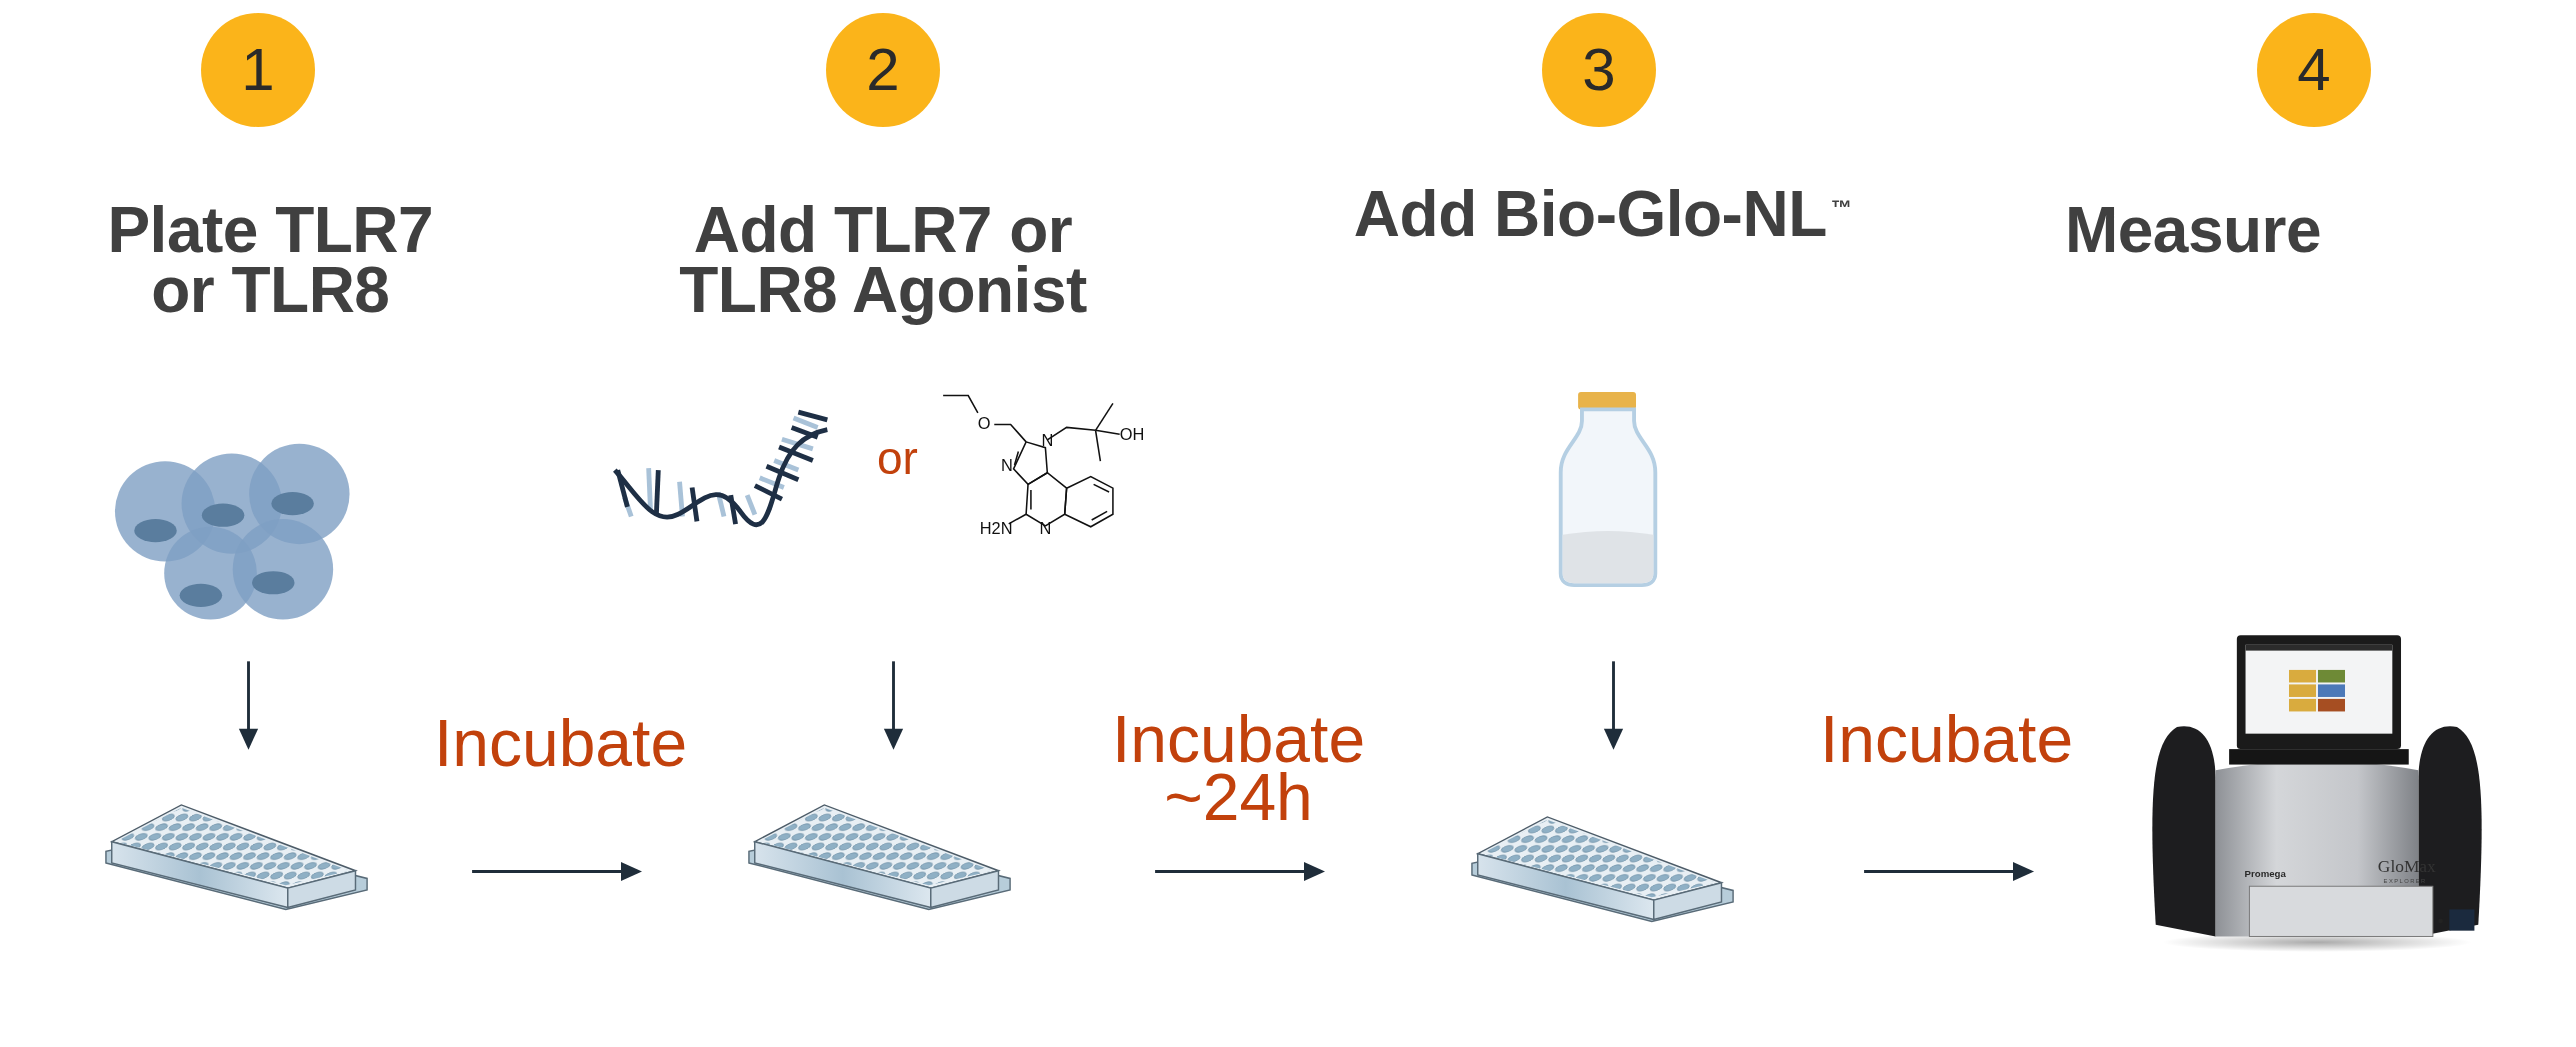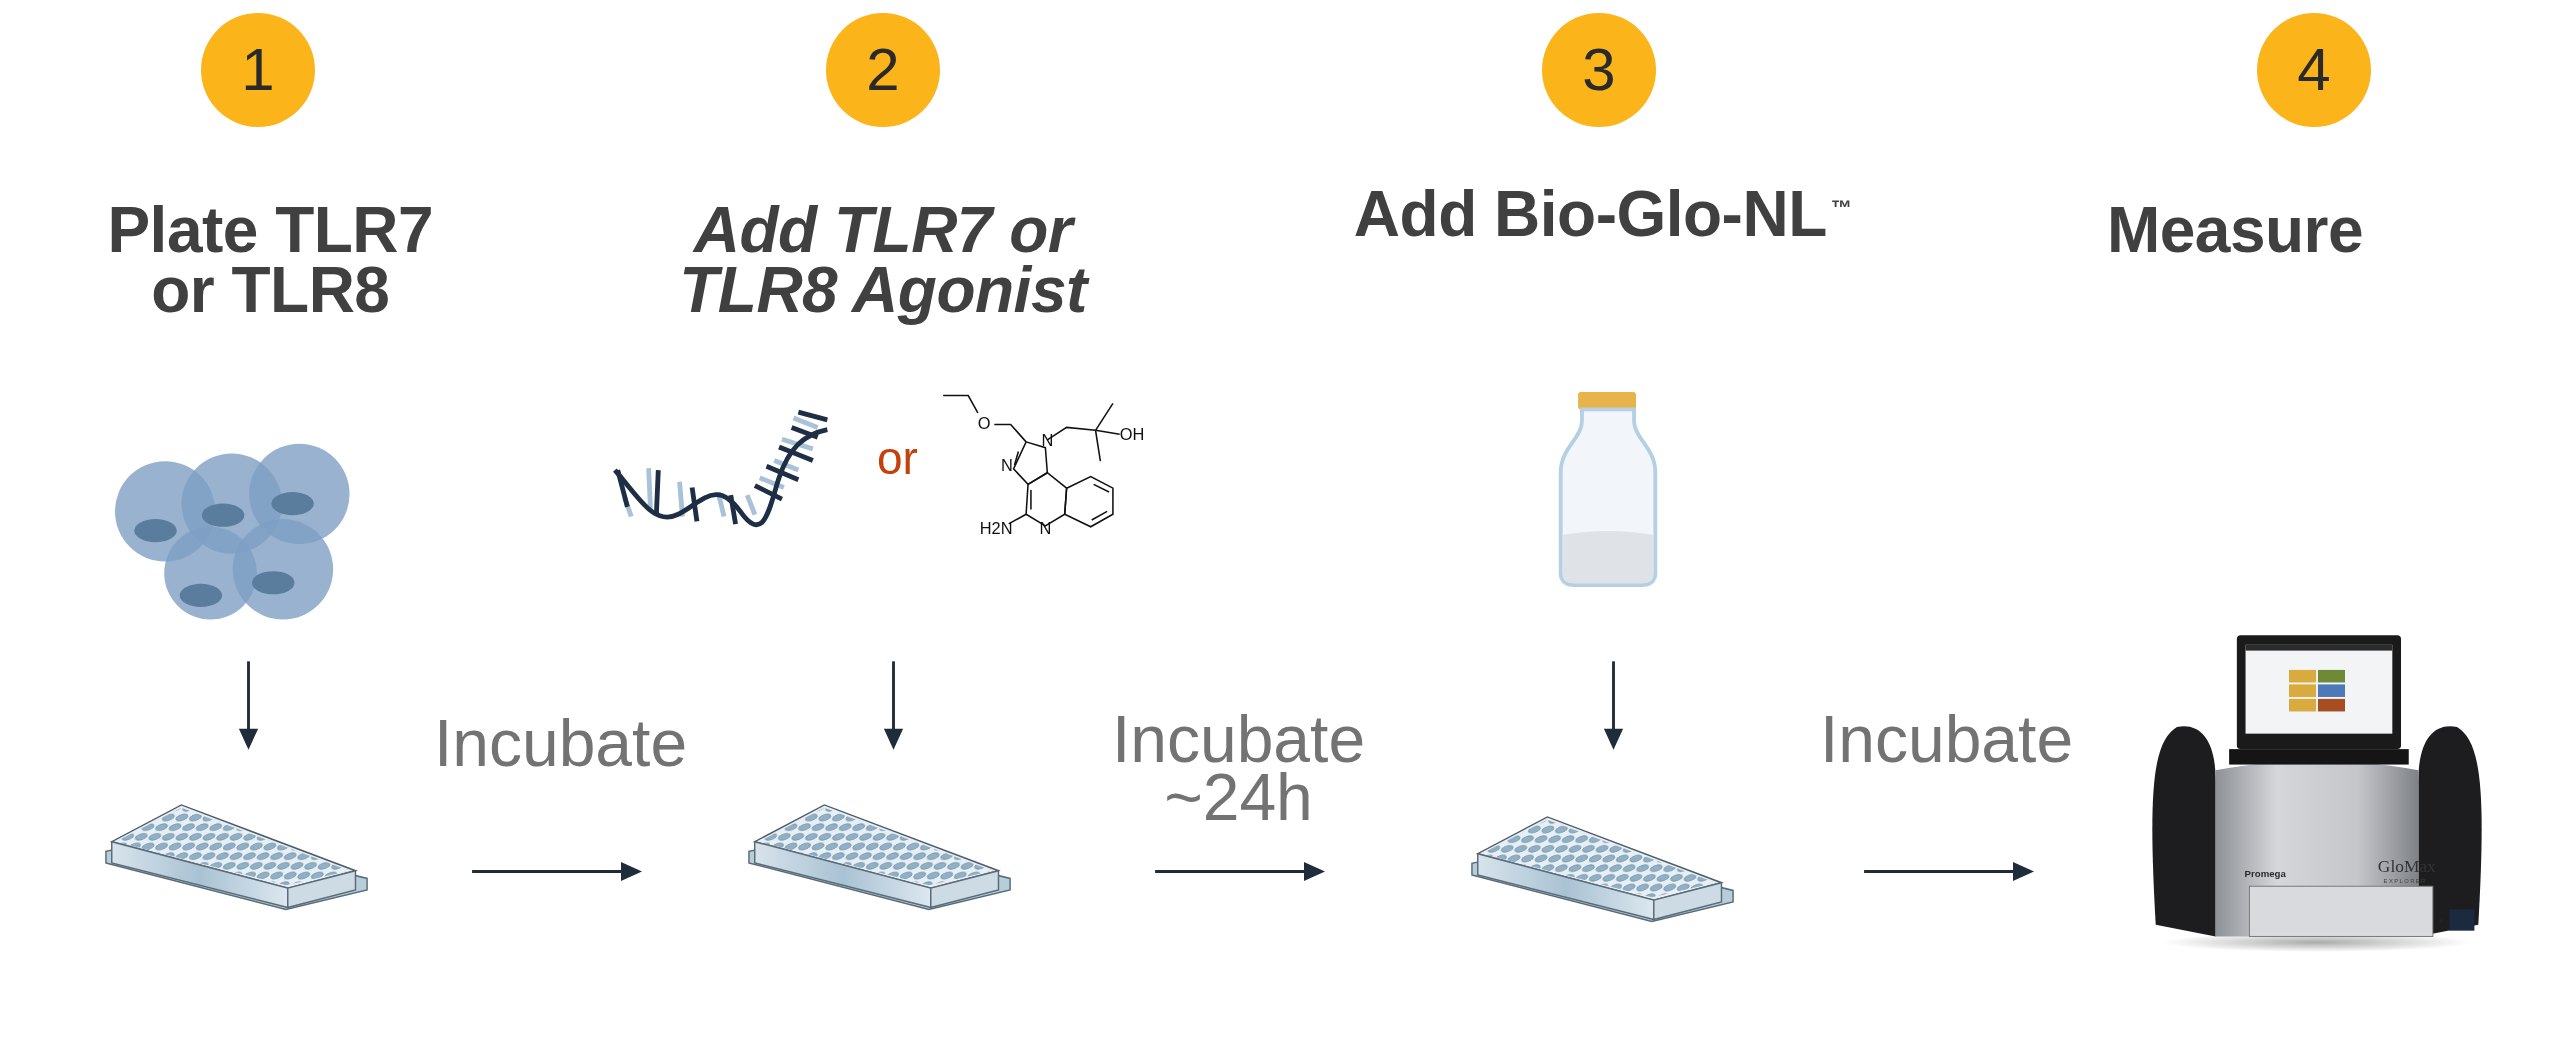--- a/index.html
+++ b/index.html
@@ -5,46 +5,46 @@
   html, body { margin:0; padding:0; background:#ffffff; }
   body { width:2576px; height:1048px; position:relative; overflow:hidden;
          font-family:"Liberation Sans", sans-serif; }
   .step-num { position:absolute; width:114px; height:114px; border-radius:50%;
               background:#FBB41A; color:#2a2a2a; display:flex; align-items:center;
               justify-content:center; font-size:60px; font-weight:300; }
   .title { position:absolute; text-align:center; font-weight:bold; color:#404040;
            font-size:64px; line-height:60px; letter-spacing:-0.5px; }
   .title .line { display:block; white-space:nowrap; }
   .tm { font-size:21px; vertical-align:top; position:relative; top:-5.8px; margin-left:3.9px; }
-  .incubate { position:absolute; text-align:center; color:#737373; font-size:66px;
+  .incubate { position:absolute; text-align:center; color:#c2410c; font-size:66px;
               line-height:58px; font-weight:normal; }
   .incubate .line { display:block; white-space:nowrap; }
   .or-label { position:absolute; font-size:46px; color:#c2410c; }
   svg { position:absolute; overflow:visible; }
 </style>
 </head>
 <body>
 
 <div class="step-num" style="left:201px;top:12.6px;">1</div>
 <div class="step-num" style="left:826px;top:12.6px;">2</div>
 <div class="step-num" style="left:1542px;top:12.6px;">3</div>
 <div class="step-num" style="left:2257px;top:12.6px;">4</div>
 
 <div class="title" style="left:19.3px;top:200px;width:502px;">
   <span class="line">Plate TLR7</span>
   <span class="line">or TLR8</span>
 </div>
-<div class="title" style="left:632px;top:200px;width:502px;font-style:italic;">
+<div class="title" style="left:632px;top:200px;width:502px;">
   <span class="line">Add TLR7 or</span>
   <span class="line">TLR8 Agonist</span>
 </div>
 <div class="title" style="left:1332px;top:184px;width:541px;">
   <span class="line"><span>Add Bio-Glo-NL</span><span class="tm">™</span></span>
 </div>
-<div class="title" style="left:1984px;top:200px;width:502px;text-align:center;">
+<div class="title" style="left:1942px;top:200px;width:502px;text-align:center;">
   <span class="line">Measure</span>
 </div>
 
 <svg style="left:114px;top:436px;" width="251" height="198" viewBox="0 0 260 205">
   <g fill="#7e9fc3" fill-opacity="0.8">
     <circle cx="53" cy="78" r="52"></circle>
     <circle cx="122" cy="70" r="52"></circle>
     <circle cx="192" cy="60" r="52"></circle>
     <circle cx="100" cy="142" r="48"></circle>
     <circle cx="175" cy="138" r="52"></circle>

